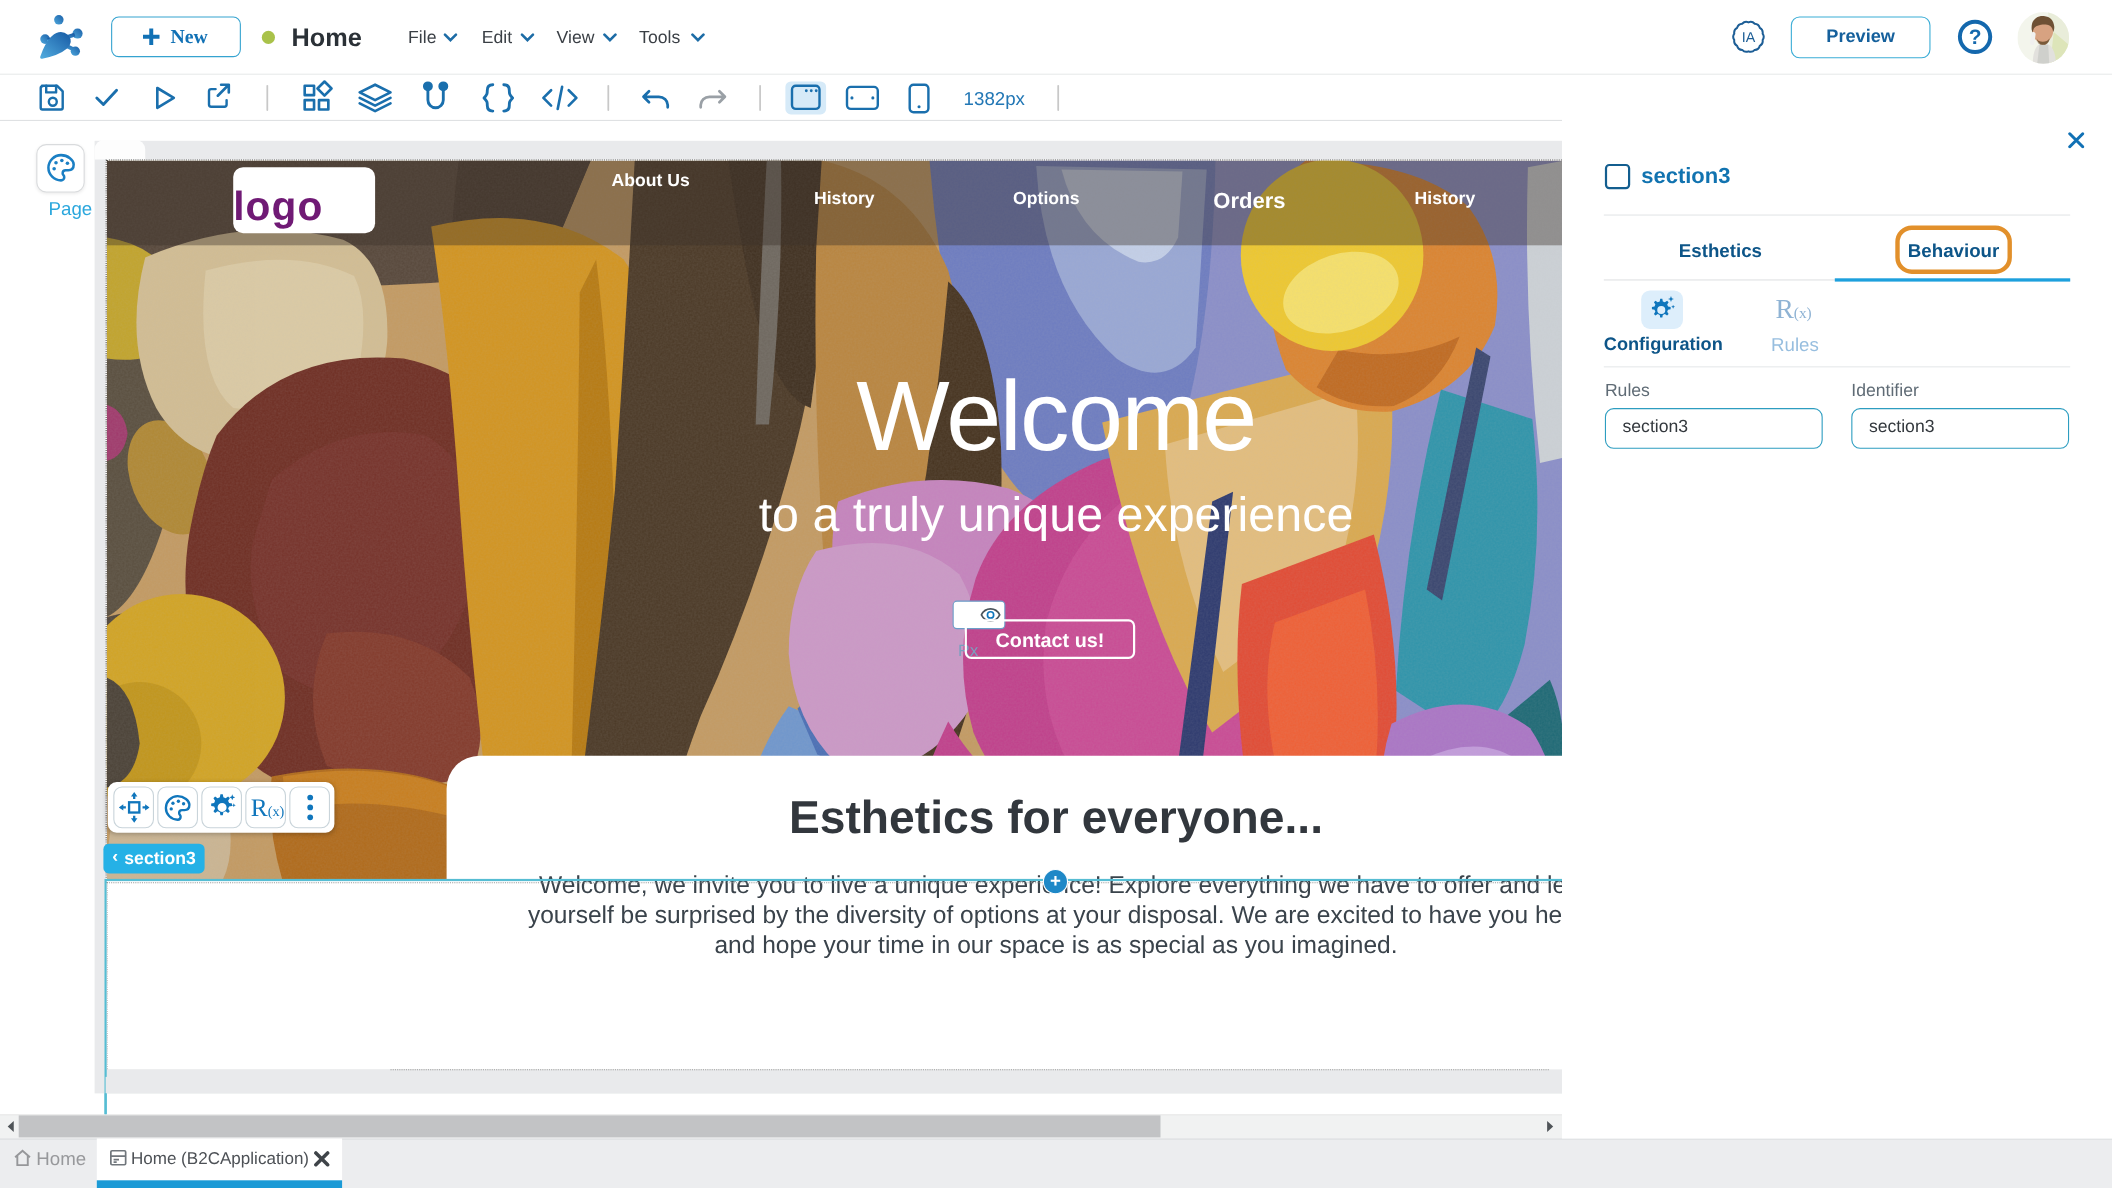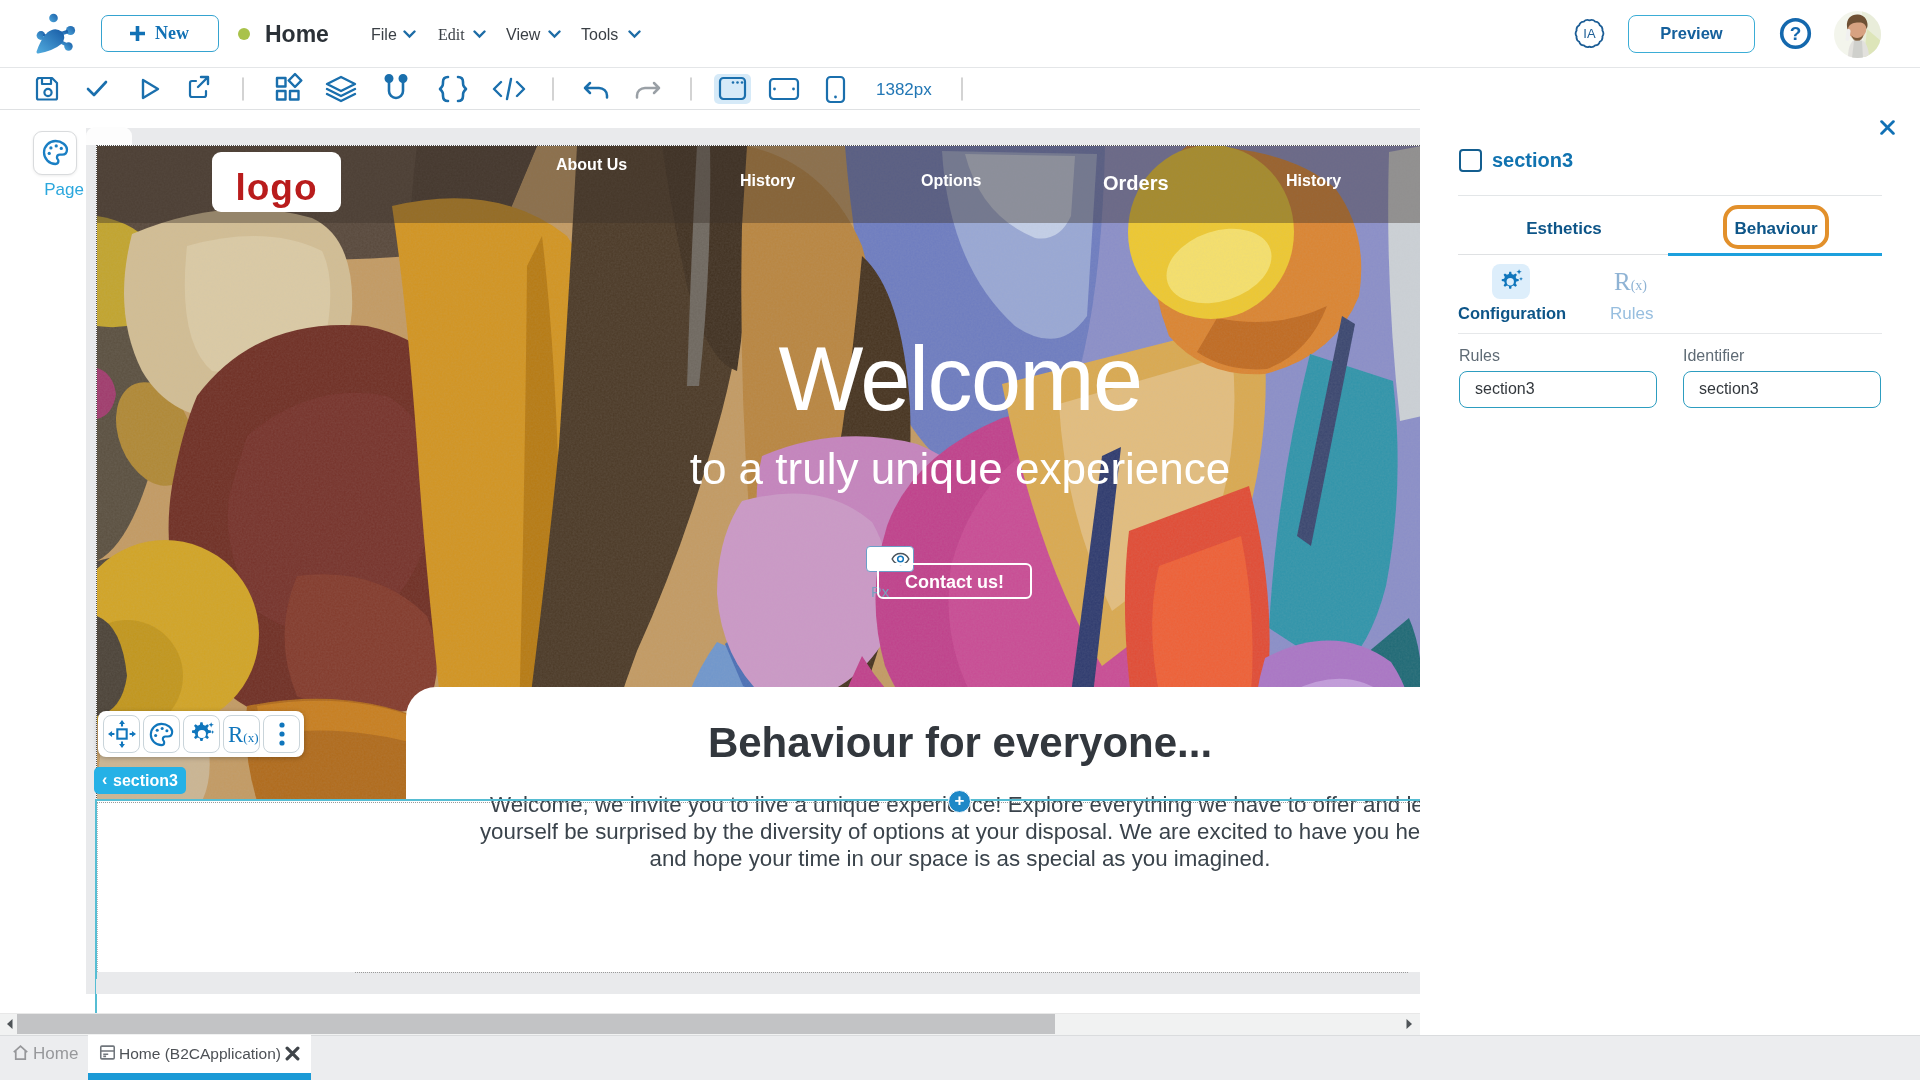--- a/index.html
+++ b/index.html
@@ -40,21 +40,21 @@
     </svg>
   <div class="abs" style="left:155px;top:23px;font-size:18px;font-weight:bold;color:#1171b5;font-family:Liberation Serif, serif;">New</div>
 
   <circle class="abs" style="left:238px;top:28px;width:12px;height:12px;border-radius:50%;background:#a9c24a;"></circle>
   <div class="abs" style="left:265px;top:21px;font-size:23px;font-weight:bold;color:#2b3137;">Home</div>
 
   <div class="abs" style="left:371px;top:26px;font-size:16px;color:#3a3f45;">File</div>
   <svg class="abs" style="left:403px;top:30px;" width="13" height="9" viewBox="0 0 13 9">
       <path d="M1.5,1.5 L6.5,6.5 L11.5,1.5" fill="none" stroke="#1d6ca6" stroke-width="2.4" stroke-linecap="round"></path>
     </svg>
-  <div class="abs" style="left:438px;top:26px;font-size:16px;color:#3a3f45;font-family:Liberation Serif, serif;">Edit</div>
+  <div class="abs" style="left:438px;top:26px;font-size:16px;color:#3a3f45;">Edit</div>
   <svg class="abs" style="left:473px;top:30px;" width="13" height="9" viewBox="0 0 13 9">
       <path d="M1.5,1.5 L6.5,6.5 L11.5,1.5" fill="none" stroke="#1d6ca6" stroke-width="2.4" stroke-linecap="round"></path>
     </svg>
   <div class="abs" style="left:506px;top:26px;font-size:16px;color:#3a3f45;">View</div>
   <svg class="abs" style="left:548px;top:30px;" width="13" height="9" viewBox="0 0 13 9">
       <path d="M1.5,1.5 L6.5,6.5 L11.5,1.5" fill="none" stroke="#1d6ca6" stroke-width="2.4" stroke-linecap="round"></path>
     </svg>
   <div class="abs" style="left:581px;top:26px;font-size:16px;color:#3a3f45;">Tools</div>
   <svg class="abs" style="left:628px;top:30px;" width="13" height="9" viewBox="0 0 13 9">
       <path d="M1.5,1.5 L6.5,6.5 L11.5,1.5" fill="none" stroke="#1d6ca6" stroke-width="2.4" stroke-linecap="round"></path>
@@ -245,42 +245,42 @@
     <path d="M1168,512 Q1238,475 1294,516 Q1324,560 1317,620 L1307,655 H1162 Q1148,578 1168,512 Z" fill="#aa75c5"></path>
     <path d="M1195,545 Q1250,518 1290,550 Q1305,592 1293,632 L1243,652 Q1200,615 1195,545 Z" fill="#c29bdb"></path>
     <path d="M1005,310 L1024,301 L984,655 H960 Z" fill="#2e3a6e"></path>
     <path d="M1245,170 L1258,178 L1214,400 L1200,390 Z" fill="#3a466f"></path>
     <rect width="1325" height="655" filter="url(#nz)" opacity="0.28"></rect>
     <rect width="1325" height="77" fill="#3b332a" opacity="0.40"></rect>
   </svg>
   </div>
 
   <div class="abs" style="left:212px;top:152px;width:129px;height:60px;background:#fff;border-radius:9px;"></div>
-  <div class="abs" style="left:212px;top:167px;width:129px;text-align:center;font-size:37px;font-weight:bold;color:#b91c1c;letter-spacing:1px;">logo</div>
+  <div class="abs" style="left:212px;top:167px;width:129px;font-size:37px;font-weight:bold;color:#701a75;letter-spacing:1px;">logo</div>
   <div class="abs" style="left:556px;top:156px;font-size:16px;font-weight:bold;color:#fff;text-align:center;">About Us</div>
   <div class="abs" style="left:740px;top:172px;font-size:16px;font-weight:bold;color:#fff;">History</div>
   <div class="abs" style="left:921px;top:172px;font-size:16px;font-weight:bold;color:#fff;">Options</div>
   <div class="abs" style="left:1103px;top:172px;font-size:20px;font-weight:bold;color:#fff;">Orders</div>
   <div class="abs" style="left:1286px;top:172px;font-size:16px;font-weight:bold;color:#fff;">History</div>
 
   <div class="abs" style="left:600px;top:328px;width:720px;text-align:center;font-size:90px;letter-spacing:-1.5px;color:#fff;">Welcome</div>
   <div class="abs" style="left:600px;top:444px;width:720px;text-align:center;font-size:44px;color:#fff;">to a truly unique experience</div>
 
   <div class="abs" style="left:866px;top:546px;width:48px;height:26px;background:#fff;border:1px solid #6b9fc9;border-radius:4px;"></div>
   <div class="abs" style="left:871px;top:550px;font-size:15px;color:#7aa0bf;margin-top:33px;">Rx</div>
   <svg class="abs" style="left:890px;top:549px;" width="21" height="20" viewBox="0 0 24 24">
     <path d="M12,5.5 C7,5.5 3.5,9 2,12 c1.5,3 5,6.5 10,6.5 s8.5,-3.5 10,-6.5 c-1.5,-3 -5,-6.5 -10,-6.5 Z" fill="none" stroke="#4a545c" stroke-width="1.8"></path>
     <circle cx="12" cy="12" r="3.4" fill="none" stroke="#1076bc" stroke-width="1.8"></circle>
   </svg>
 
   <div class="abs" style="left:877px;top:563px;width:155px;height:36px;border:2px solid #fff;border-radius:6px;"></div>
   <div class="abs" style="left:877px;top:572px;width:155px;text-align:center;font-size:18px;font-weight:bold;color:#fff;">Contact us!</div>
 
   <div class="abs" style="left:406px;top:687px;width:1014px;height:285px;background:#fff;border-radius:30px 0 0 0;"></div>
-  <div class="abs" style="left:460px;top:719px;width:1000px;text-align:center;font-size:42px;font-weight:bold;color:#32373d;">Behaviour for everyone...</div>
+  <div class="abs" style="left:460px;top:719px;width:1000px;text-align:center;font-size:42px;font-weight:bold;color:#32373d;">Esthetics for everyone...</div>
   <div class="abs" style="left:400px;top:791px;width:1120px;text-align:center;font-size:22.3px;color:#3a434b;line-height:27px;">Welcome, we invite you to live a unique experience! Explore everything we have to offer and let<br>yourself be surprised by the diversity of options at your disposal. We are excited to have you here<br>and hope your time in our space is as special as you imagined.</div>
 
   <div class="abs" style="left:96px;top:799px;width:1324px;height:2px;background:#56bdd3;"></div>
   <div class="abs" style="left:96px;top:802px;width:1324px;border-top:1px dotted #9a9a9a;"></div>
   <div class="abs" style="left:95px;top:799px;width:2px;height:214px;background:#56bdd3;"></div>
   <div class="abs" style="left:355px;top:972px;width:1053px;border-top:1px dotted #9a9a9a;"></div>
   <div class="abs" style="left:97px;top:803px;width:1px;height:169px;border-left:1px dotted #bbb;"></div>
 
   <div class="abs" style="left:948px;top:790px;width:23px;height:23px;border-radius:50%;background:#1e88c7;border:1.5px solid #fff;"></div>
   <div class="abs" style="left:948px;top:791px;width:23px;text-align:center;font-size:17px;font-weight:bold;color:#fff;">+</div>

